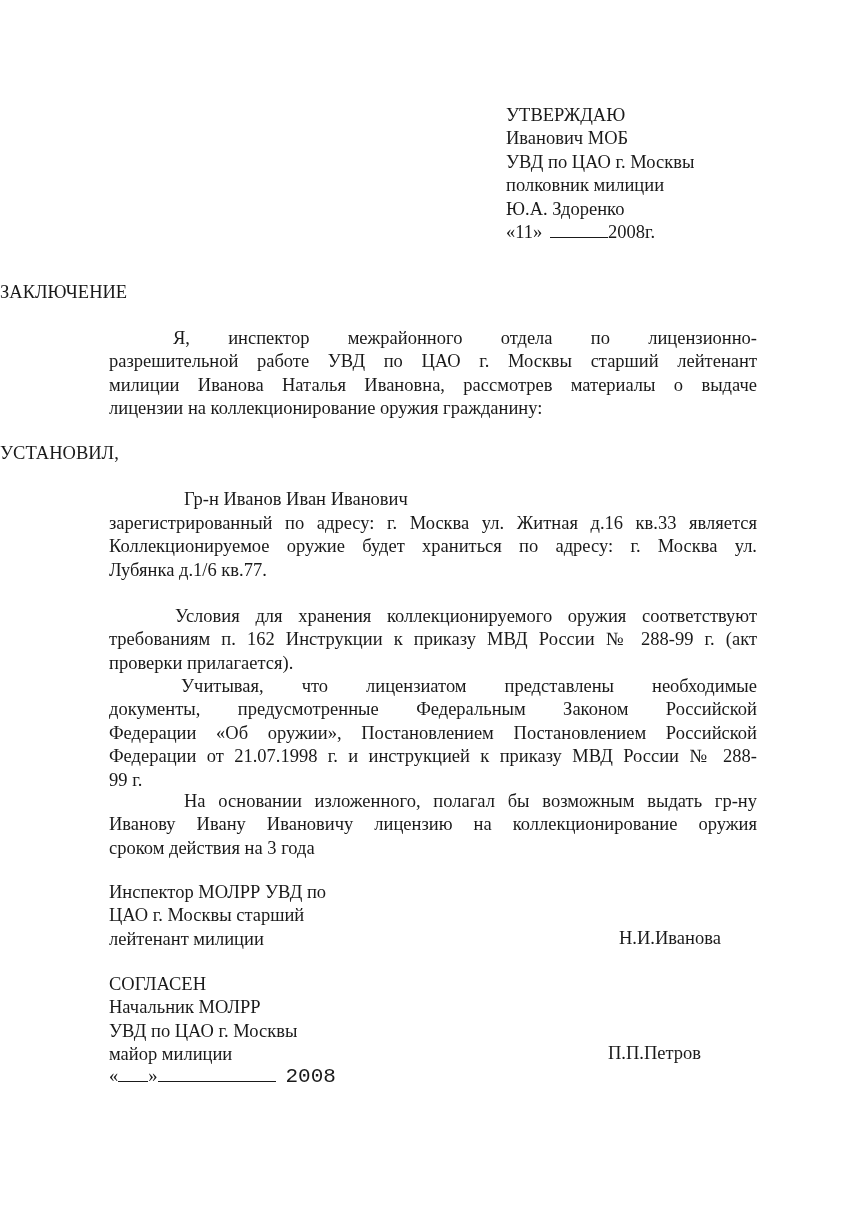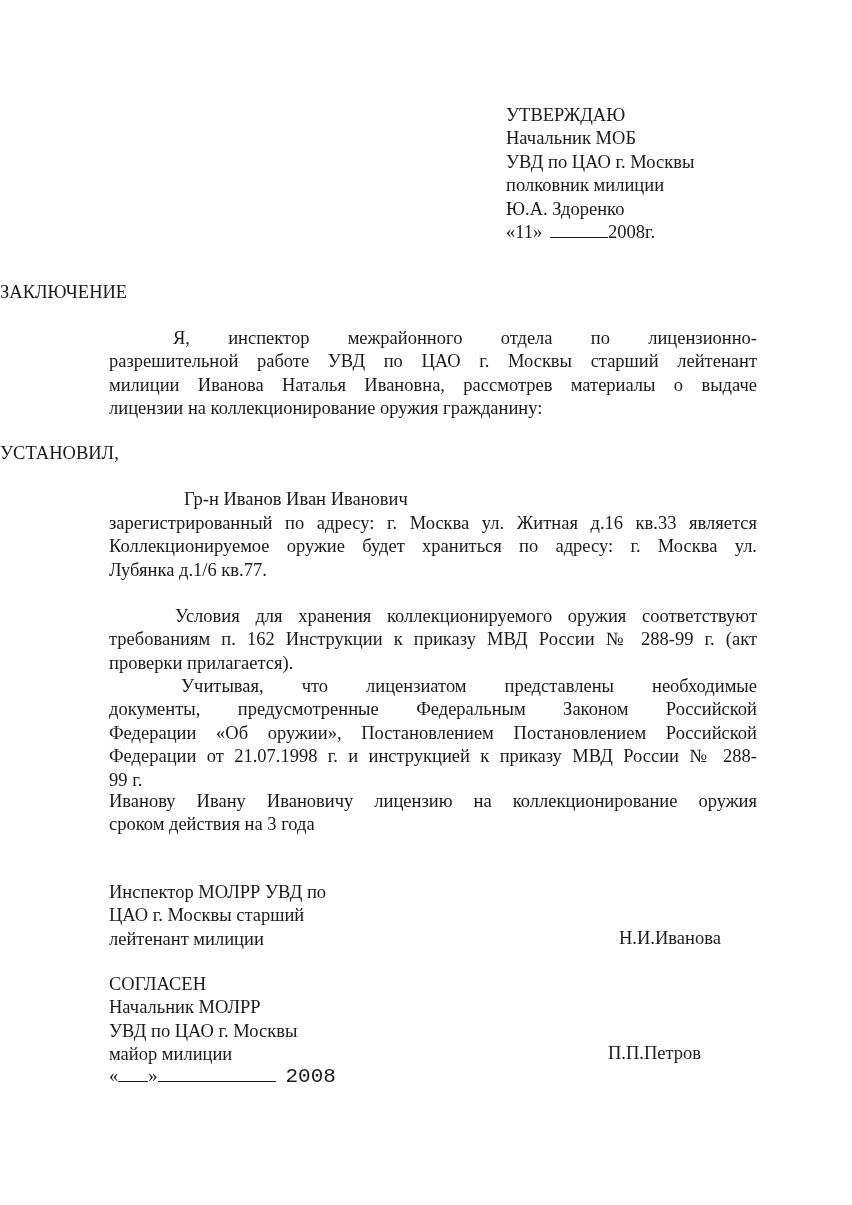--- a/index.html
+++ b/index.html
@@ -75,21 +75,21 @@
       font-size: 18.5px;
       white-space: nowrap;
     }
     .date-line .year { font-size: 21px; margin-left: 10px; font-family: Liberation Mono, monospace; }
   </style>
 </head>
 <body>
 
 <div class="approval">
   <div>УТВЕРЖДАЮ</div>
-  <div>Начальник МОБ</div>
+  <div>Иванович МОБ</div>
   <div>УВД по ЦАО г. Москвы</div>
   <div>полковник милиции</div>
   <div>Ю.А. Здоренко</div>
   <div>
     <span>«11»</span>
     <span class="blank-line" style="width:58px; margin-left:3px;"></span><span>2008г.</span>
   </div>
 </div>
 
 <div class="title" style="top:282px;">ЗАКЛЮЧЕНИЕ</div>
@@ -118,20 +118,21 @@
 
 <div class="para" style="top:675px;">
   <span class="line" style="padding-left:72px;">Учитывая, что лицензиатом представлены необходимые</span>
   <span class="line">документы, предусмотренные Федеральным Законом Российской</span>
   <span class="line">Федерации «Об оружии», Постановлением Постановлением Российской</span>
   <span class="line">Федерации от 21.07.1998 г. и инструкцией к приказу МВД России № 288-</span>
   <span class="line last">99 г.</span>
 </div>
 
 <div class="para" style="top:790px;">
+  <span class="line" style="padding-left:75px;">На основании изложенного, полагал бы возможным выдать гр-ну</span>
   <span class="line">Иванову Ивану Ивановичу лицензию на коллекционирование оружия</span>
   <span class="line last">сроком действия на 3 года</span>
 </div>
 
 <div class="sig-block" style="top:881px;">
   <div>Инспектор МОЛРР УВД по</div>
   <div>ЦАО г. Москвы старший</div>
   <div>лейтенант милиции</div>
 </div>
 <div class="signature-name" style="left:619px; top:928px;text-align:center;">Н.И.Иванова</div>

